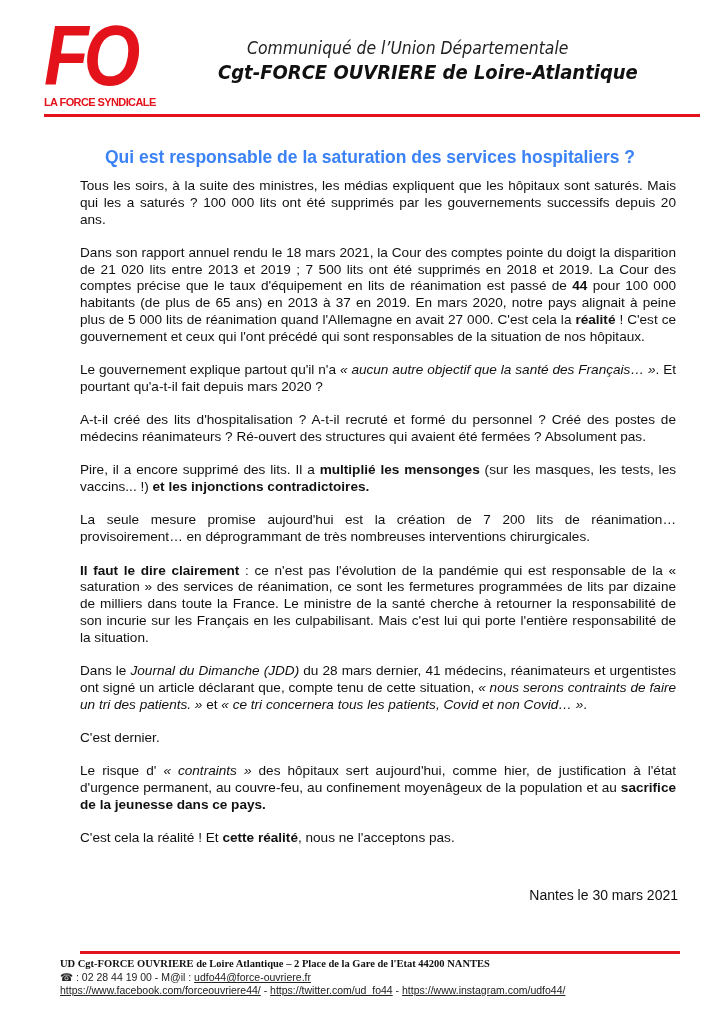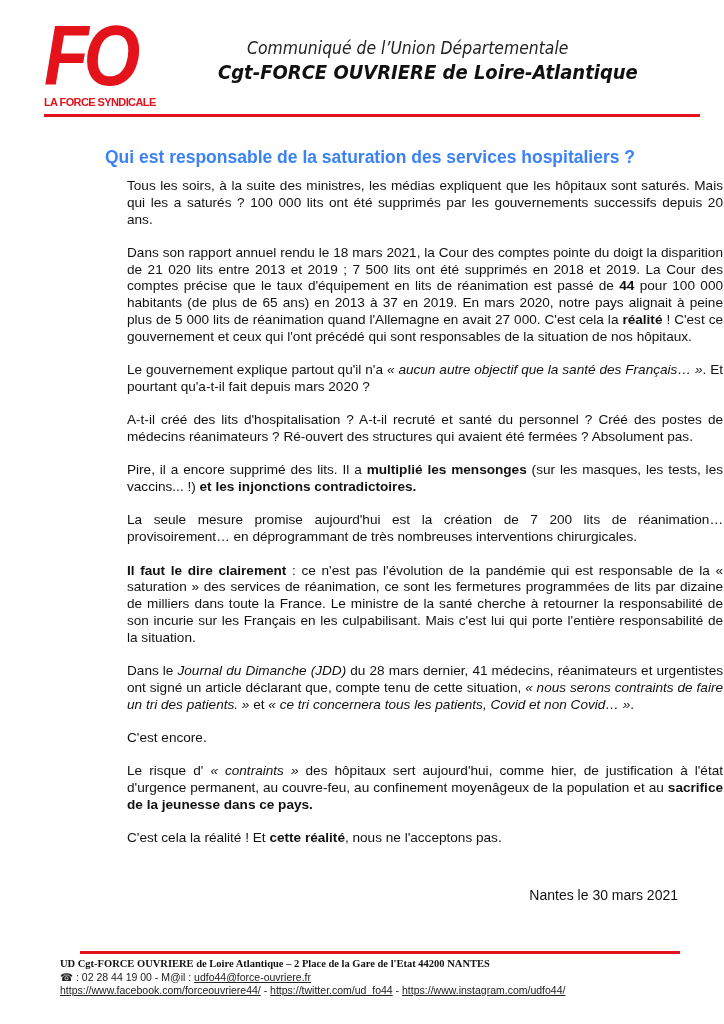--- a/index.html
+++ b/index.html
@@ -4,21 +4,21 @@
 <style>
   html, body { margin: 0; padding: 0; background: #ffffff; }
   body { width: 724px; height: 1024px; position: relative; overflow: hidden; color: #111; }
   .logo { position: absolute; left: 44px; top: 18px; width: 95px; height: 90px; }
   .logo-fo { position: absolute; left: 0; top: 0; font-family: "Liberation Sans", sans-serif; font-weight: bold; font-style: italic; font-size: 86px; line-height: 74px; color: #e3121b; letter-spacing: -6px; transform: scaleX(0.85); transform-origin: left top; }
   .logo-sub { position: absolute; left: 0; top: 78px; font-family: "Liberation Sans", sans-serif; font-weight: bold; font-size: 11px; color: #e3121b; letter-spacing: -0.6px; white-space: nowrap; }
   .hdr-line1 { position: absolute; left: 247px; top: 38px; font-family: "DejaVu Sans", sans-serif; font-style: italic; font-size: 17px; color: #222; white-space: nowrap; transform: scaleX(0.92); transform-origin: left top; }
   .hdr-line2 { position: absolute; left: 218px; top: 60px; font-family: "DejaVu Sans", sans-serif; font-style: italic; font-weight: bold; font-size: 20px; color: #111; white-space: nowrap; transform: scaleX(0.9); transform-origin: left top; }
   .hdr-rule { position: absolute; left: 44px; top: 114px; width: 656px; height: 3px; background: #e3121b; }
   .title { position: absolute; left: 60px; top: 147px; width: 620px; text-align: center; font-family: "Liberation Sans", sans-serif; font-weight: bold; font-size: 17.5px; color: #3b82f6; white-space: nowrap; }
-  .body-text { position: absolute; left: 80px; top: 178px; width: 596px; font-family: "Liberation Sans", sans-serif; font-size: 13.6px; line-height: 16.8px; color: #111; margin-left: 47px; }
+  .body-text { position: absolute; left: 80px; top: 178px; width: 596px; font-family: "Liberation Sans", sans-serif; font-size: 13.6px; line-height: 16.8px; color: #111; }
   .body-text p { margin: 0 0 16.5px 0; text-align: justify; }
   .body-text b { font-weight: bold; }
   .body-text i { font-style: italic; }
   .signature { position: absolute; right: 46px; top: 887px; font-family: "Liberation Sans", sans-serif; font-size: 14px; color: #111; }
   .ftr-rule { position: absolute; left: 80px; top: 951px; width: 600px; height: 3px; background: #e3121b; }
   .ftr { position: absolute; left: 60px; width: 620px; text-align: left; white-space: nowrap; }
   .ftr-addr { top: 958px; font-family: "Liberation Serif", serif; font-weight: bold; font-size: 10.5px; color: #111; }
   .ftr-contact { top: 971px; font-family: "Liberation Sans", sans-serif; font-size: 10.5px; color: #222; }
   .ftr-links { top: 984px; font-family: "Liberation Sans", sans-serif; font-size: 10.5px; color: #222; }
   a.lnk { color: #222; text-decoration: underline; }
@@ -33,26 +33,26 @@
 <div class="hdr-line1">Communiqué de l’Union Départementale</div>
 <div class="hdr-line2">Cgt-FORCE OUVRIERE de Loire-Atlantique</div>
 <div class="hdr-rule"></div>
 
 <div class="title">Qui est responsable de la saturation des services hospitaliers ?</div>
 
 <div class="body-text">
   <p>Tous les soirs, à la suite des ministres, les médias expliquent que les hôpitaux sont saturés. Mais qui les a saturés ? 100 000 lits ont été supprimés par les gouvernements successifs depuis 20 ans.</p>
   <p><span>Dans son rapport annuel rendu le 18 mars 2021, la Cour des comptes pointe du doigt la disparition de 21 020 lits entre 2013 et 2019 ; 7 500 lits ont été supprimés en 2018 et 2019. La Cour des comptes précise que le taux d'équipement en lits de réanimation est passé de </span><b>44</b><span> pour 100 000 habitants (de plus de 65 ans) en 2013 à 37 en 2019. En mars 2020, notre pays alignait à peine plus de 5 000 lits de réanimation quand l'Allemagne en avait 27 000. C'est cela la </span><b>réalité</b><span> ! C'est ce gouvernement et ceux qui l'ont précédé qui sont responsables de la situation de nos hôpitaux.</span></p>
   <p><span>Le gouvernement explique partout qu'il n'a </span><i>« aucun autre objectif que la santé des Français… »</i><span>. Et pourtant qu'a-t-il fait depuis mars 2020 ?</span></p>
-  <p>A-t-il créé des lits d'hospitalisation ? A-t-il recruté et santé du personnel ? Créé des postes de médecins réanimateurs ?  Ré-ouvert des structures qui avaient été fermées ? Absolument pas.</p>
+  <p>A-t-il créé des lits d'hospitalisation ? A-t-il recruté et formé du personnel ? Créé des postes de médecins réanimateurs ?  Ré-ouvert des structures qui avaient été fermées ? Absolument pas.</p>
   <p><span>Pire, il a encore supprimé des lits. Il a </span><b>multiplié les mensonges</b><span> (sur les masques, les tests, les vaccins... !) </span><b>et les injonctions contradictoires.</b></p>
   <p>La seule mesure promise aujourd'hui est la création de 7 200 lits de réanimation… provisoirement… en déprogrammant de très nombreuses interventions chirurgicales.</p>
   <p><b>Il faut le dire clairement</b><span> : ce n'est pas l'évolution de la pandémie qui est responsable de la « saturation » des services de réanimation, ce sont les fermetures programmées de lits par dizaine de milliers dans toute la France. Le ministre de la santé cherche à retourner la responsabilité de son incurie sur les Français en les culpabilisant. Mais c'est lui qui porte l'entière responsabilité de la situation.</span></p>
   <p><span>Dans le </span><i>Journal du Dimanche (JDD)</i><span> du 28 mars dernier, 41 médecins, réanimateurs et urgentistes ont signé un article déclarant que, compte tenu de cette situation, </span><i>« nous serons contraints de faire un tri des patients. »</i><span> et </span><i>« ce tri concernera tous les patients, Covid et non Covid… »</i><span>.</span></p>
-  <p>C'est encore.</p>
+  <p>C'est dernier.</p>
   <p><span>Le risque d' </span><i>« contraints »</i><span> des hôpitaux sert aujourd'hui, comme hier, de justification à l'état d'urgence permanent, au couvre-feu, au confinement moyenâgeux de la population et au </span><b>sacrifice de la jeunesse dans ce pays.</b></p>
   <p><span>C'est cela la réalité ! Et </span><b>cette réalité</b><span>, nous ne l'acceptons pas.</span></p>
 </div>
 
 <div class="signature">Nantes le 30 mars 2021</div>
 
 <div class="ftr-rule"></div>
 <div class="ftr ftr-addr">UD Cgt-FORCE OUVRIERE de Loire Atlantique – 2 Place de la Gare de l'Etat 44200 NANTES</div>
 <div class="ftr ftr-contact">
   <span>☎</span><span> : 02 28 44 19 00 - M@il : </span><a class="lnk">udfo44@force-ouvriere.fr</a>

